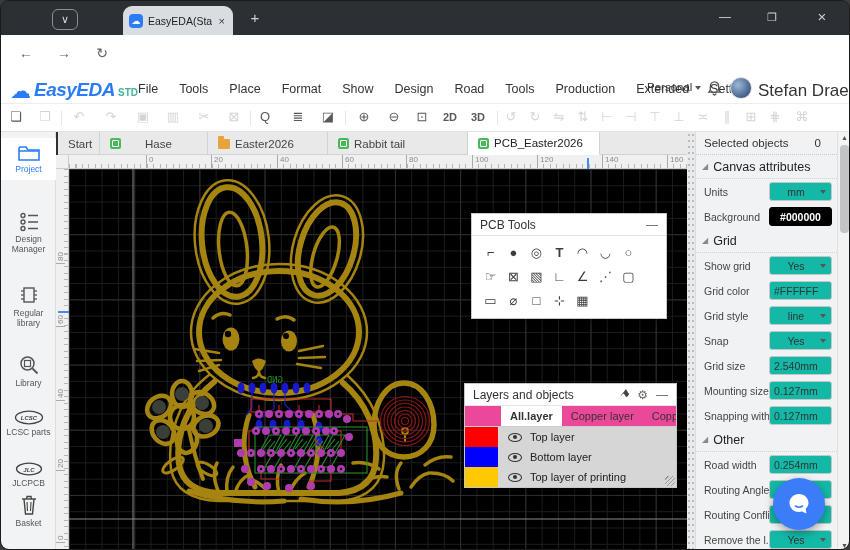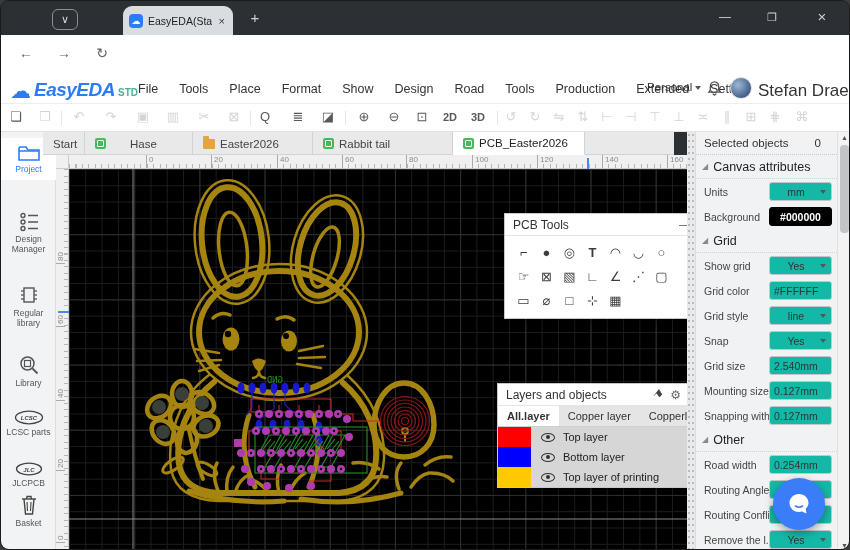--- a/index.html
+++ b/index.html
@@ -59,21 +59,21 @@
   .t-div { position:absolute; top:7px; width:1px; height:14px; background:#e4e4e4; }
 
   
   .sidebar { position:absolute; left:0; top:131px; width:55px; height:419px; background:#f2f3f4; border-right:1px solid #ddd; }
   .sb-item { position:absolute; left:0; width:55px; text-align:center; color:#555; }
   .sb-item .lbl { font-size:8.5px; line-height:10px; display:block; margin-top:2px; }
   .sb-item.active { background:#fff; color:#2b7cf7; padding:6px 0; }
   .sb-item.active .lbl { color:#2b7cf7; }
   .sb-item svg { display:block; margin:0 auto; }
 
-  .doctabs { position:absolute; left:42px; top:131px; width:631px; height:23px; background:#e8e9ea; border-bottom:1px solid #d2d2d2; display:flex;text-align:right; }
+  .doctabs { position:absolute; left:57px; top:131px; width:631px; height:23px; background:#e8e9ea; border-bottom:1px solid #d2d2d2; display:flex;text-align:right; }
   .dtab { height:23px; display:flex; align-items:center; gap:5px; padding:0 10px; border-right:1px solid #d2d2d2; font-size:11.5px; color:#444; white-space:nowrap; }
   .dtab.active { background:#fff; color:#222; border-bottom:1px solid #fff; }
   .ic-pcb { width:11px; height:11px; background:#4cb85c; border-radius:2px; position:relative; flex:0 0 11px; }
   .ic-pcb i { position:absolute; left:2px; top:2px; right:2px; bottom:2px; border:1px solid #fff; border-radius:1px; }
   .ic-proj { width:12px; height:10px; background:#e8a33d; border-radius:1px; position:relative; flex:0 0 12px; }
   .ic-proj i { position:absolute; left:0; top:-3px; width:6px; height:3px; background:#e8a33d; border-radius:1px 1px 0 0; }
 
   .canvas-corner { position:absolute; left:55px; top:154px; width:13px; height:14px; background:#f0f0f0; border-right:1px solid #ccc; border-bottom:1px solid #ccc; }
   .hruler { position:absolute; left:68px; top:154px; width:618px; height:14px; background:#f0f0f0; border-bottom:1px solid #ccc;
     background-image:repeating-linear-gradient(90deg,#b5b5b5 0 1px,transparent 1px 6.5px); background-size:100% 4px; background-position:0 100%; background-repeat:no-repeat; }
@@ -85,29 +85,29 @@
   .vmark { position:absolute; left:2px; width:11px; height:2px; background:#4a8af0; }
 
   .pcbcanvas { position:absolute; left:68px; top:168px; width:618px; height:382px; background-color:#000;
     background-image:
       linear-gradient(#2e2e2e 1px,transparent 1px), linear-gradient(90deg,#2e2e2e 1px,transparent 1px),
       linear-gradient(#1d1d1d 1px,transparent 1px), linear-gradient(90deg,#1d1d1d 1px,transparent 1px);
     background-size:65.2px 65.2px,65.2px 65.2px,16.3px 16.3px,16.3px 16.3px; }
   .pcbcanvas svg { position:absolute; left:0; top:0; }
 
   
-  .panel { position:absolute; background:#fff; border:1px solid #c8c8c8; box-shadow:0 2px 8px rgba(0,0,0,.45);margin-left:33px; }
+  .panel { position:absolute; background:#fff; border:1px solid #c8c8c8; box-shadow:0 2px 8px rgba(0,0,0,.45); }
   .panel-title { height:22px; display:flex; align-items:center; padding:0 8px; font-size:12px; color:#333; border-bottom:1px solid #e5e5e5; }
   .panel-title .grow { flex:1; }
   .panel-min { color:#666; font-size:12px; margin-left:8px; }
   .tool-grid { padding:5px 7px; display:flex; flex-wrap:wrap; width:100%; }
   .tool { width:22px; height:22px; margin:1px 0.5px; text-align:center; line-height:22px; font-size:13px; color:#3c3c3c; }
 
   .lp { width:213px; }
-  .lp-tabs { display:flex; background:#e5e5e5; border-bottom:1px solid #cfcfcf; }
+  .lp-tabs { display:flex; background:#ec4899; border-bottom:1px solid #cfcfcf;padding-left:36px; }
   .lp-tab { padding:4px 9px; font-size:11px; color:#333; white-space:nowrap; overflow:hidden; }
   .lp-tab.active { background:#fff; font-weight:bold; }
   .lp-body { background:#d6d6d6; }
   .lrow { display:flex; align-items:center; height:20px; }
   .swatch { width:33px; height:20px; flex:0 0 33px; }
   .eye { width:14px; height:9px; border:1.5px solid #333; border-radius:50%; margin:0 8px 0 10px; position:relative; flex:0 0 14px; }
   .eye::after { content:""; position:absolute; left:3.5px; top:1px; width:4px; height:4px; background:#333; border-radius:50%; }
   .lname { font-size:11px; color:#222; }
   .resize-h { position:absolute; right:1px; bottom:1px; width:10px; height:10px; background:repeating-linear-gradient(135deg,transparent 0 2px,#999 2px 3px); }
 

